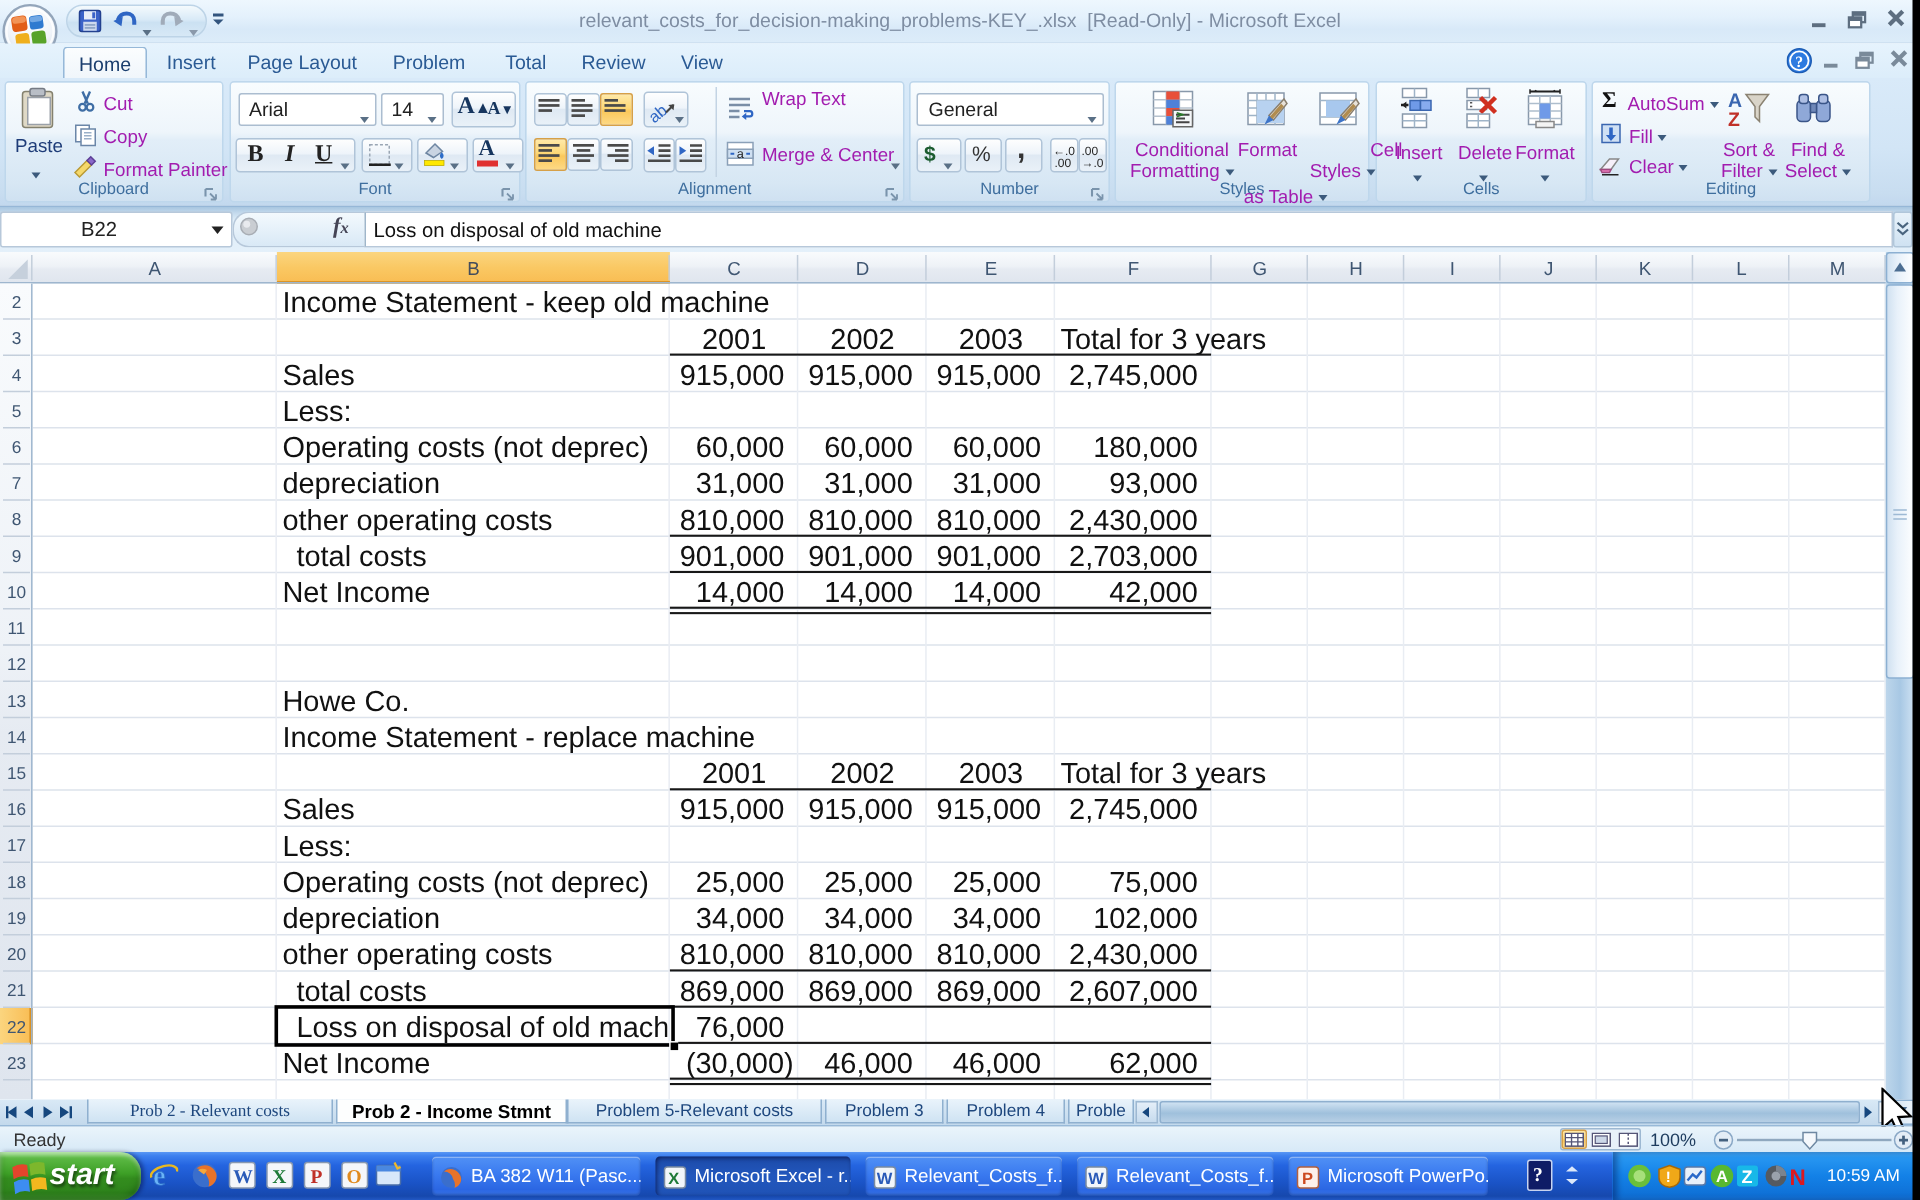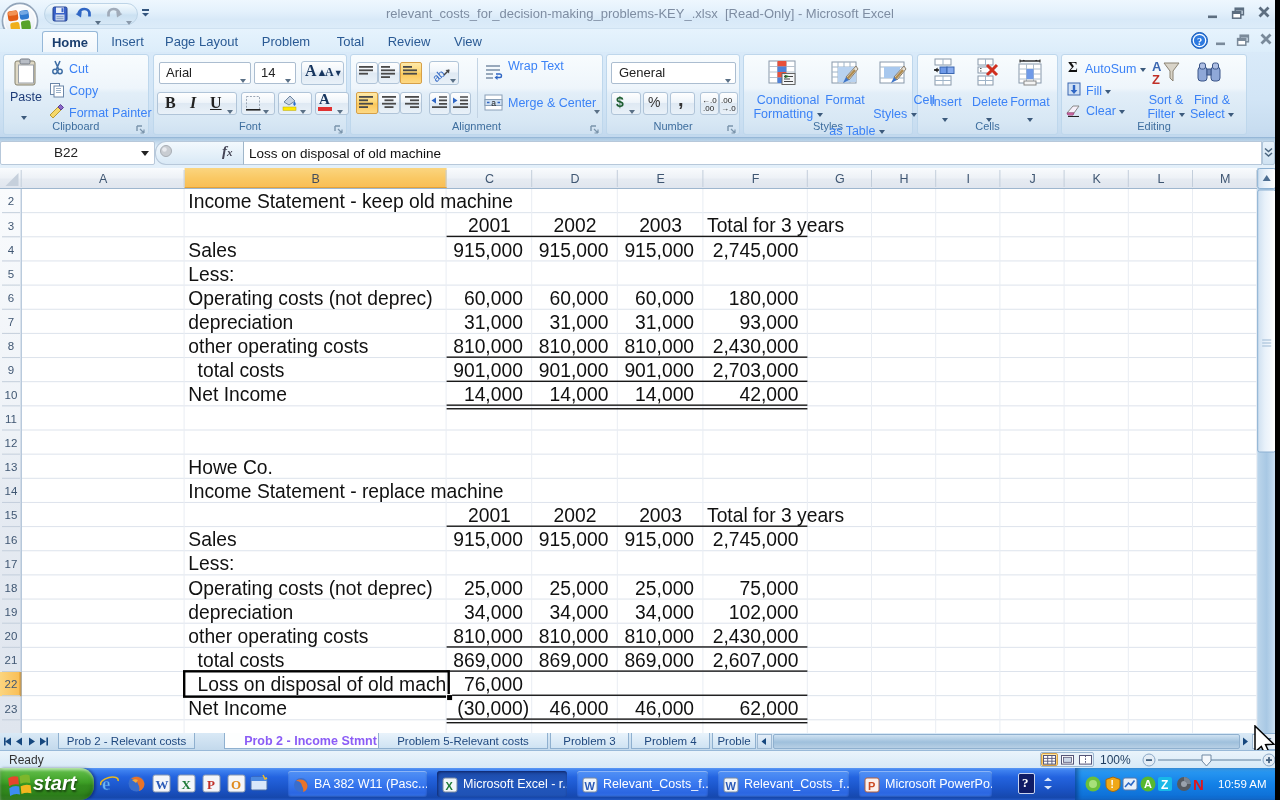--- a/index.html
+++ b/index.html
@@ -3,27 +3,27 @@
 
 *{margin:0;padding:0;box-sizing:border-box}
 html,body{width:1280px;height:800px;overflow:hidden}
 body{font-family:"Liberation Sans",sans-serif;position:relative;background:#fff}
 .abs{position:absolute}
 .titlebar{left:0;top:0;width:1280px;height:29px;background:linear-gradient(180deg,#eef7fe 0%,#e4f1fc 40%,#d8e9f8 70%,#dcecf9 100%);border-bottom:1px solid #cfe1f1}
 .qat{left:44px;top:3px;width:94px;height:22px;background:linear-gradient(180deg,#f4fafd,#d9eaf7 45%,#cbe1f2 55%,#d7e8f6);border:1px solid #bdd4e7;border-radius:11px}
 .title{left:320px;top:6px;width:640px;text-align:center;font-size:13px;color:#7e8da2;letter-spacing:0px;white-space:nowrap}
 .tabrow{left:0;top:29px;width:1280px;height:23px;background:linear-gradient(180deg,#e6f3fd,#dcedfa)}
 .tab{position:absolute;top:31px;height:21px;line-height:21px;text-align:center;font-size:13px;color:#2a5a94}
-.tab.active{background:linear-gradient(180deg,#fbfdfe,#f0f6fb);border:1px solid #96b8d8;border-bottom:none;border-radius:3px 3px 0 0;color:#1a3e6e;font-weight:bold}
+.tab.active{background:linear-gradient(180deg,#fbfdfe,#f0f6fb);border:1px solid #96b8d8;border-bottom:none;border-radius:3px 3px 0 0;color:#1a3e6e;font-weight:normal}
 .ribbon{left:0;top:52px;width:1280px;height:86px;background:linear-gradient(180deg,#d9eaf9 0%,#d2e5f6 55%,#c8ddf0 90%,#c2d8ee 100%);border-bottom:1px solid #96b7d7}
 .group{position:absolute;top:54px;height:81px;border:1px solid #bed7ec;border-radius:3px;background:linear-gradient(180deg,#f8fcfe 0%,#eef5fb 42%,#e2eef8 48%,#d7e7f4 85%,#cfe1f1 100%)}
 .glabel{position:absolute;left:0;right:0;bottom:1px;height:13px;text-align:center;font-size:11px;color:#3e6e9e;line-height:13px}
 .btnbox{position:absolute;border:1px solid #b0c4d8;border-radius:3px;background:linear-gradient(180deg,#fefefe,#eef4fa 45%,#dfe9f3 50%,#e9f1f8)}
 .combo{position:absolute;background:#fff;border:1px solid #abbdd0;border-radius:2px;font-size:13px;color:#222}
-.rlab{position:absolute;font-size:12.5px;color:#3b82f6;white-space:nowrap}
+.rlab{position:absolute;font-size:12.5px;color:#a21caf;white-space:nowrap}
 .dda{display:inline-block;width:0;height:0;border-left:3.5px solid transparent;border-right:3.5px solid transparent;border-top:4px solid #5a7086;vertical-align:middle}
 .hl{background:linear-gradient(180deg,#ffe9a8,#fdd877 45%,#fbc85b 55%,#fdd985);border:1px solid #d6a048;border-radius:2px}
 .fbar{left:0;top:138px;width:1280px;height:30px;background:linear-gradient(180deg,#a8c6e0,#c7dcee 15%,#dfeef9 30%,#e4f0fa)}
 .namebox{position:absolute;left:0px;top:141px;width:155px;height:24px;background:#fff;border:1px solid #b7c8da;border-radius:2px}
 .fxpill{position:absolute;left:155px;top:141px;width:88px;height:24px;background:linear-gradient(180deg,#f3f9fd,#d9e9f6);border:1px solid #b7c8da;border-radius:11px 0 0 11px;border-right:none}
 .fdisp{position:absolute;left:243px;top:141px;width:1019px;height:24px;background:#fff;border:1px solid #b7c8da;border-left:1px solid #9fb6ca}
 .tabbar{left:0;top:733px;width:1280px;height:17px;background:linear-gradient(180deg,#d9e9f6,#c3d9ec)}
 .sheettab{position:absolute;top:733px;height:16px;line-height:16px;font-size:11.5px;color:#1e477e;text-align:center;background:linear-gradient(180deg,#e9f3fb,#cfe3f3);border:1px solid #8fb0cf;border-top:none;border-radius:0 0 0px 0px}
 .statusbar{left:0;top:750px;width:1280px;height:18px;background:linear-gradient(180deg,#eaf4fb,#d7e9f7);border-top:1px solid #98b9d8;font-size:12px;color:#333}
 .taskbar{left:0;top:768px;width:1280px;height:32px;background:linear-gradient(180deg,#5997f4 0%,#3d80ef 8%,#2464e0 28%,#1a53c6 65%,#1648ad 92%,#2258c4 100%)}
@@ -603,22 +603,22 @@
 <svg style="position:absolute;left:2px;top:735px" width="52" height="13" viewBox="0 0 52 13">
     <g fill="#16477e">
       <path d="M3 6.5 L9 2.5 V10.5 Z"></path>
       <rect x="2" y="2.5" width="1.6" height="8"></rect>
 <path d="M14 6.5 L20 2.5 V10.5 Z"></path>
       <path d="M27 2.5 L33 6.5 L27 10.5 Z"></path>
       <path d="M38 2.5 L44 6.5 L38 10.5 Z"></path>
       <rect x="44.4" y="2.5" width="1.6" height="8"></rect>
     </g>
   </svg>
-<div class="sheettab" style="left:58px;width:137px;">Prob 2 - Relevant costs</div>
-<div class="sheettab" style="left:224px;width:173px;background:#fdfefe;border:1px solid #8fb0cf;border-top:none;color:#8b5cf6;font-weight:bold;font-size:12.5px">Prob 2 - Income Stmnt</div>
+<div class="sheettab" style="left:58px;width:164px;font-family:Liberation Serif, serif;">Prob 2 - Relevant costs</div>
+<div class="sheettab" style="left:224px;width:154px;background:#fdfefe;border:1px solid #8fb0cf;border-top:none;color:#000000;font-weight:bold;font-size:12.5px">Prob 2 - Income Stmnt</div>
 <div class="sheettab" style="left:378px;width:170px;">Problem 5-Relevant costs</div>
 <div class="sheettab" style="left:550px;width:79px;">Problem 3</div>
 <div class="sheettab" style="left:631px;width:79px;">Problem 4</div>
 <div class="sheettab" style="left:712px;width:44px;">Proble</div>
 <div class="abs" style="left:757px;top:734px;width:15px;height:15px;background:linear-gradient(180deg,#e4eef8,#c6dbee);border:1px solid #9db8d2"></div>
 <svg style="position:absolute;left:759px;top:737px" width="10" height="10" viewBox="0 0 10 10">
     <path d="M7 1 L2.5 4.5 L7 8 Z" fill="#16477e"></path>
   </svg>
 <div class="abs" style="left:773px;top:734px;width:467px;height:15px;background:linear-gradient(180deg,#cfe2f2,#9fc0dc 55%,#b7cfe5);border:1px solid #8fb0cf;border-radius:2px"></div>
 <svg style="position:absolute;left:1240px;top:736px" width="12" height="12" viewBox="0 0 12 12">

